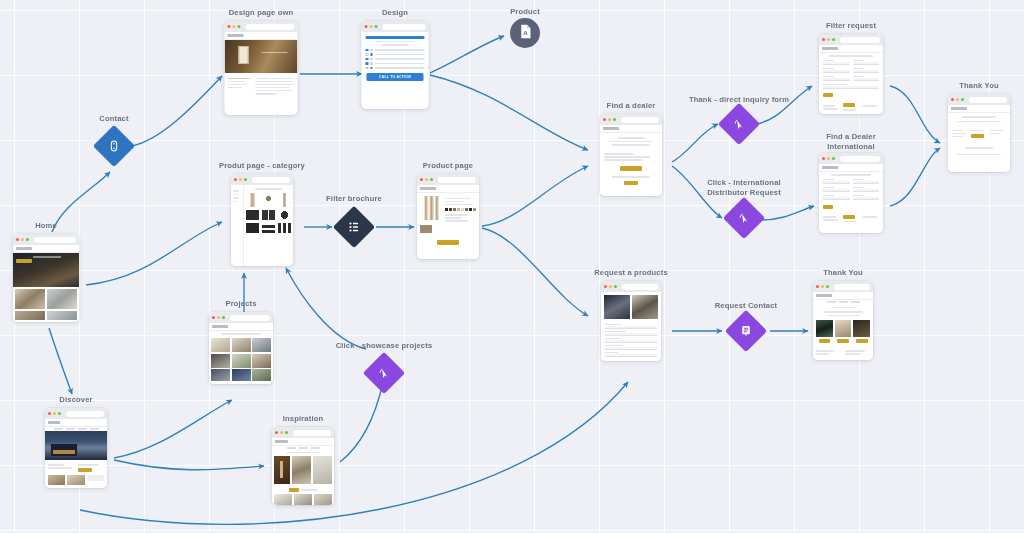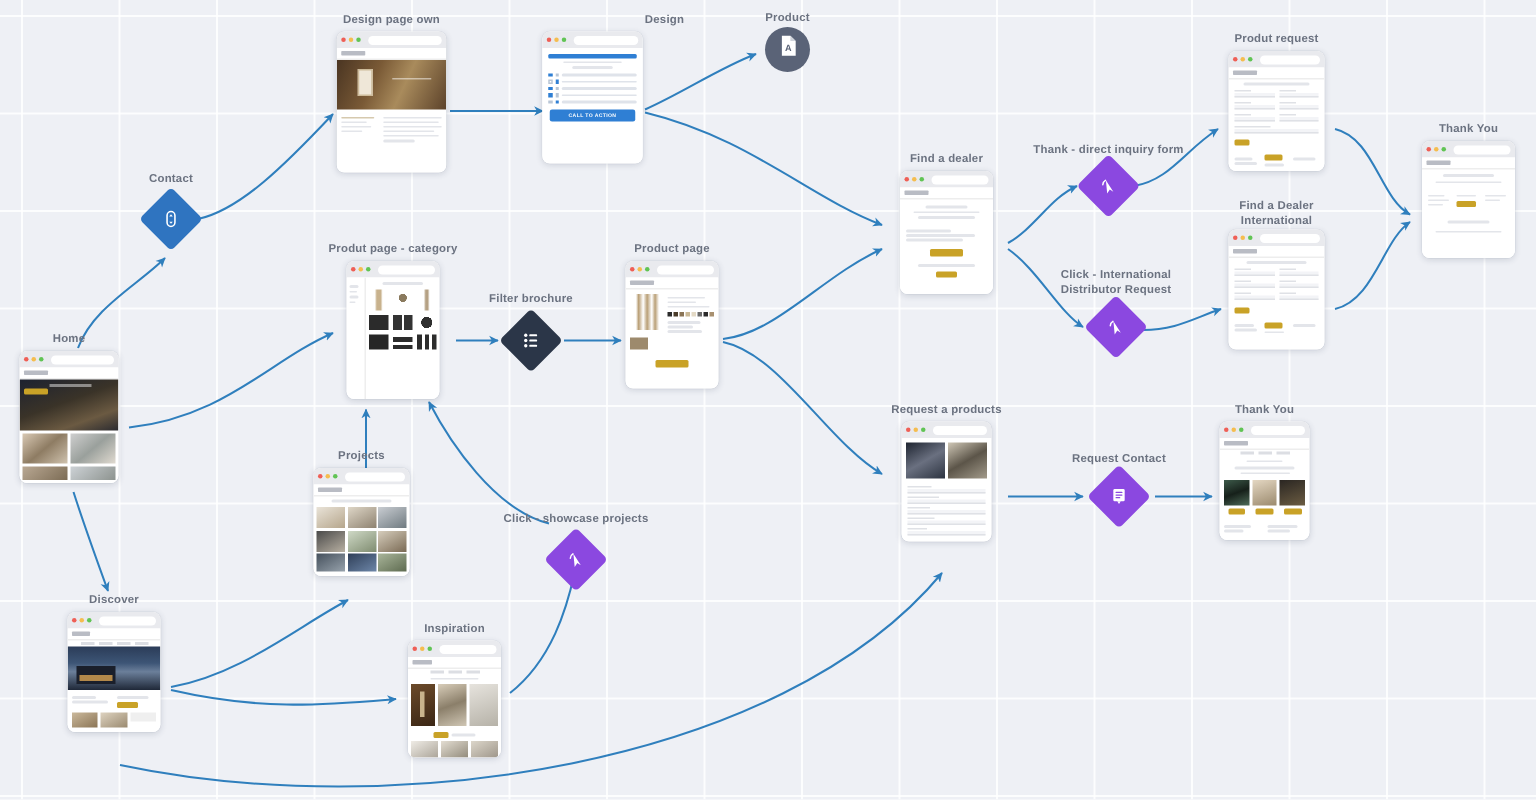--- a/index.html
+++ b/index.html
@@ -234,21 +234,21 @@
             <div class="txtline" style="margin:1.5px 0;width:88%;"></div>
             <div class="txtline" style="margin:1.5px 0;width:94%;"></div>
             <div class="txtline" style="margin:1.5px 0;width:55%;"></div>
           </div>
         </div>
       </div>
     </div>
   </div>
 
   <div class="node" style="left:395px; top:21px; width:0;">
-    <div class="nlabel" style="top:-13px;margin-left:48px;">Design</div>
+    <div class="nlabel" style="top:-13px;">Design</div>
     <div class="screen" style="top:0; width:67px; height:88px;">
       <div class="chrome">
         <span class="dot d1"></span>
         <span class="dot d2"></span>
         <span class="dot d3"></span>
         <span class="urlbar"></span>
       </div>
       <div class="body">
         <div class="blue-head"></div>
         <div class="txtline" style="width:58%;margin:2px auto;"></div>
@@ -569,21 +569,21 @@
           <svg width="14" height="14" viewBox="0 0 24 24">
             <path d="M5.5 10.5a6 6 0 0 1 3-5" fill="none" stroke="#fff" stroke-width="1.7" stroke-linecap="round"></path>
             <path d="M9 5.5 L10.5 20.5 L13.5 16 L17.5 18.5 Z" fill="#fff"></path>
           </svg>
         </span>
       </div>
     </div>
   </div>
 
   <div class="node" style="left:851px; top:34px; width:0;">
-    <div class="nlabel" style="top:-13px;">Produt request</div>
+    <div class="nlabel" style="top:-13px;">Filter request</div>
     <div class="screen" style="top:0; width:64px; height:80px;">
       <div class="chrome">
         <span class="dot d1"></span>
         <span class="dot d2"></span>
         <span class="dot d3"></span>
         <span class="urlbar"></span>
       </div>
       <div class="body">
         <div class="navbar">
             <span class="logo"></span>

